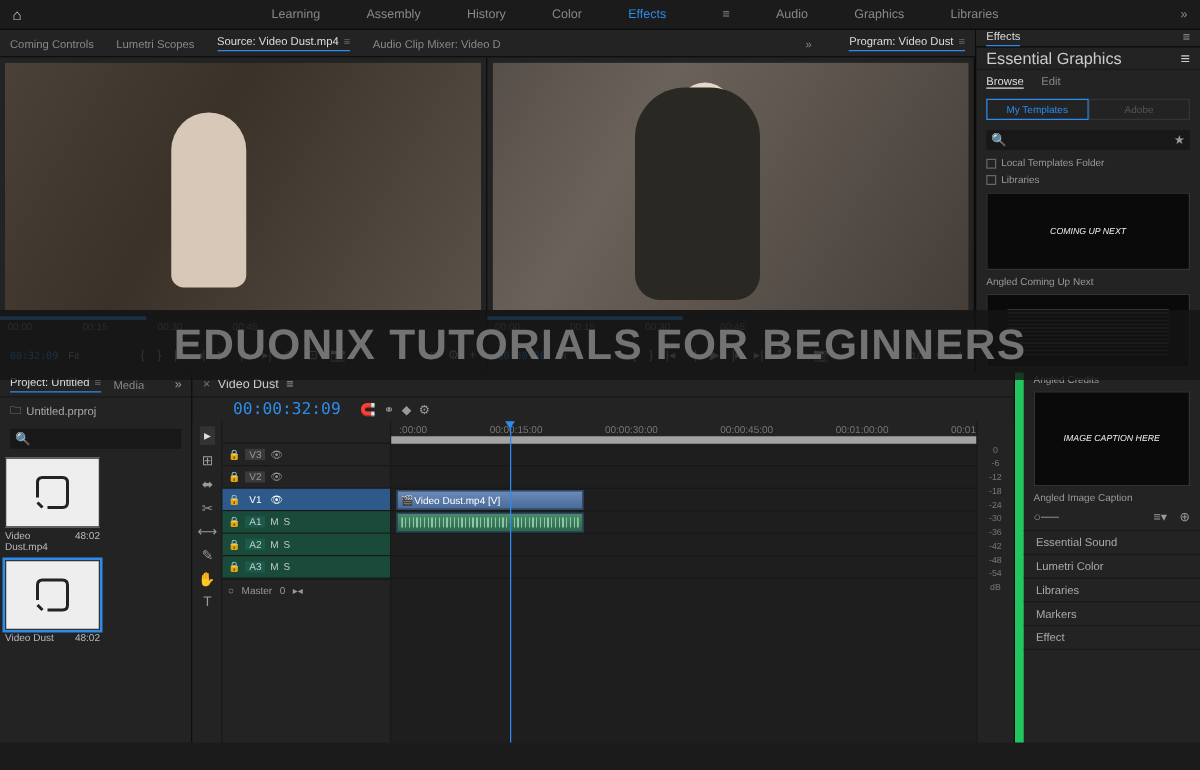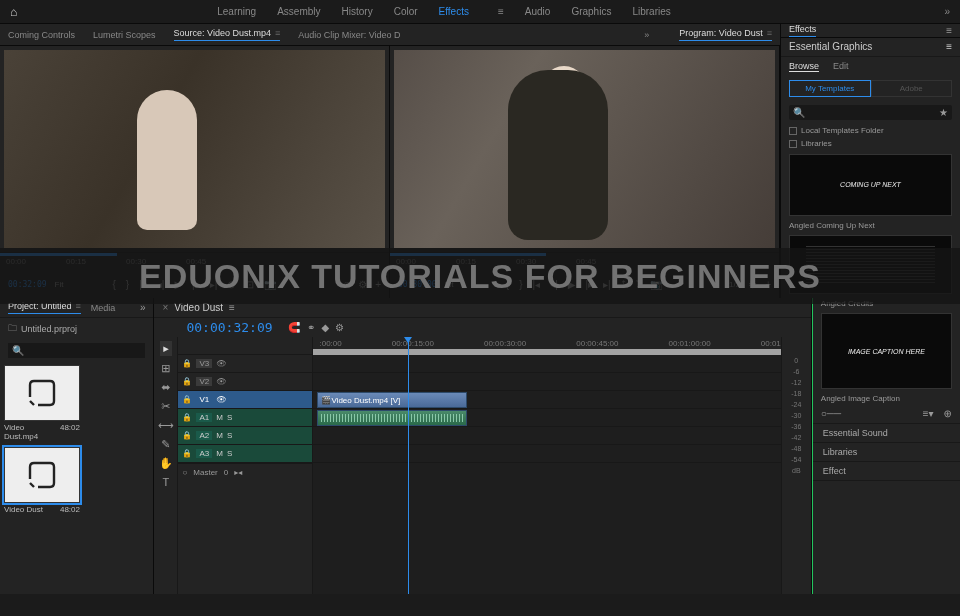--- a/index.html
+++ b/index.html
@@ -1,19 +1,19 @@
 <!DOCTYPE html>
 <html><head>
 <meta charset="utf-8">
 <style>
 * { margin:0; padding:0; box-sizing:border-box; font-family:Arial,sans-serif; }
 body { background:#1b1b1b; color:#999; font-size:10px; width:960px; height:616px; overflow:hidden; position:relative; }
 .topbar { height:24px; display:flex; align-items:center; padding:0 10px; background:#1b1b1b; border-bottom:1px solid #0a0a0a; }
 .home-icon { color:#ccc; font-size:12px; margin-right:40px; }
-.workspace-tabs { display:flex; gap:21px; margin-left:160px; }
+.workspace-tabs { display:flex; gap:37px; margin-left:160px; }
 .ws-tab { color:#888; cursor:pointer; font-size:10px; }
 .ws-tab.active { color:#2d8ceb; }
 .ws-more { color:#888; margin-left:8px; }
 .top-overflow { margin-left:auto; color:#888; }
 
 .panel-tabs { height:22px; display:flex; align-items:center; padding:0 8px; background:#232323; border-bottom:1px solid #0a0a0a; gap:18px; }
 .ptab { color:#888; font-size:9px; cursor:pointer; }
 .ptab.active { color:#ddd; border-bottom:1px solid #2d8ceb; padding-bottom:2px; }
 .ptab .menu { color:#666; margin-left:4px; }
 
@@ -33,21 +33,21 @@
 .time-ruler .scrub { position:absolute; top:0; left:0; height:3px; background:#2d8ceb; width:30%; }
 .transport { height:28px; display:flex; align-items:center; justify-content:center; gap:10px; background:#232323; }
 .tbtn { color:#999; font-size:10px; cursor:pointer; }
 .tbtn.sml { font-size:8px; }
 .left-grp { position:absolute; left:8px; display:flex; gap:8px; align-items:center; }
 .right-grp { position:absolute; right:8px; display:flex; gap:8px; align-items:center; }
 .transport { position:relative; }
 
 .right-side { width:180px; background:#232323; border-left:1px solid #0a0a0a; display:flex; flex-direction:column; }
 .eg-header { height:22px; display:flex; align-items:center; padding:0 8px; border-bottom:1px solid #181818; }
-.eg-header span { color:#ccc; font-size:10px; }
+.eg-header span { color:#ccc; font-size:13px; }
 .eg-tabs { display:flex; gap:14px; padding:4px 8px; }
 .eg-tab { color:#888; font-size:9px; }
 .eg-tab.active { color:#ddd; border-bottom:1px solid #ddd; }
 .template-toggle { display:flex; margin:4px 8px; }
 .tgl { flex:1; text-align:center; padding:3px; font-size:8px; color:#2d8ceb; border:1px solid #2d8ceb; }
 .tgl.off { color:#555; border-color:#333; }
 .eg-search { margin:4px 8px; display:flex; align-items:center; background:#181818; padding:2px 4px; border-radius:2px; }
 .eg-search input { flex:1; background:none; border:none; color:#999; font-size:9px; outline:none; }
 .eg-check { display:flex; align-items:flex-end; gap:4px; padding:2px 8px; font-size:8px; color:#999; }
 .chk { width:8px; height:8px; border:1px solid #666; }
@@ -92,21 +92,21 @@
 .playhead::before { content:''; position:absolute; top:0; left:-4px; border:4px solid transparent; border-top:6px solid #2d8ceb; }
 .track-lane { height:18px; border-bottom:1px solid #181818; position:relative; }
 .clip-block { position:absolute; top:1px; height:16px; background:linear-gradient(#6a8ab8,#4a6a98); border:1px solid #2d4a6a; font-size:8px; color:#fff; padding:0 3px; display:flex; align-items:center; overflow:hidden; }
 .clip-block.audio { background:linear-gradient(#4a8a6a,#2a6a4a); }
 .clip-block .wave { width:100%; height:8px; background:repeating-linear-gradient(90deg,#8ac8a8 0 1px,transparent 1px 3px); }
 .master-row { height:18px; display:flex; align-items:center; padding:0 4px; gap:6px; font-size:8px; border-top:1px solid #181818; }
 
 .audio-meter { width:30px; background:#232323; border-left:1px solid #181818; display:flex; flex-direction:column; align-items:center; padding-top:20px; gap:4px; }
 .audio-meter div { font-size:7px; color:#777; }
 
-.right-lower { width:180px; background:#232323; border-left:1px solid #22c55e; display:flex; flex-direction:column; }
+.right-lower { width:180px; background:#232323; border-left:7px solid #22c55e; display:flex; flex-direction:column; }
 .panel-list { border-top:1px solid #181818; }
 .panel-list-item { padding:4px 10px; font-size:9px; color:#aaa; border-bottom:1px solid #181818; cursor:pointer; }
 
 .overlay-title { position:absolute; top:248px; left:0; right:0; height:56px; background:rgba(20,20,20,0.78); display:flex; align-items:center; justify-content:center; color:#737373; font-size:34px; font-weight:600; letter-spacing:1px; z-index:100; }
 
 svg.hand { stroke:#222; stroke-width:3; fill:none; }
 </style>
 </head>
 <body>
 
@@ -413,19 +413,21 @@
         <span class="lbl">IMAGE CAPTION HERE</span>
       </div>
     <div class="thumb-cap">Angled Image Caption</div>
     <div style="display:flex;gap:10px;padding:4px 8px;align-items:center">
       <span>○──</span>
       <span style="margin-left:auto">≡▾</span>
       <span>⊕</span>
     </div>
     <div class="panel-list">
       <div class="panel-list-item">Essential Sound</div>
+      <div class="panel-list-item">Lumetri Color</div>
       <div class="panel-list-item">Libraries</div>
+      <div class="panel-list-item">Markers</div>
       <div class="panel-list-item">Effect</div>
     </div>
   </div>
 </div>
 
 <div class="overlay-title">EDUONIX TUTORIALS FOR BEGINNERS</div>
 
 </body></html>

